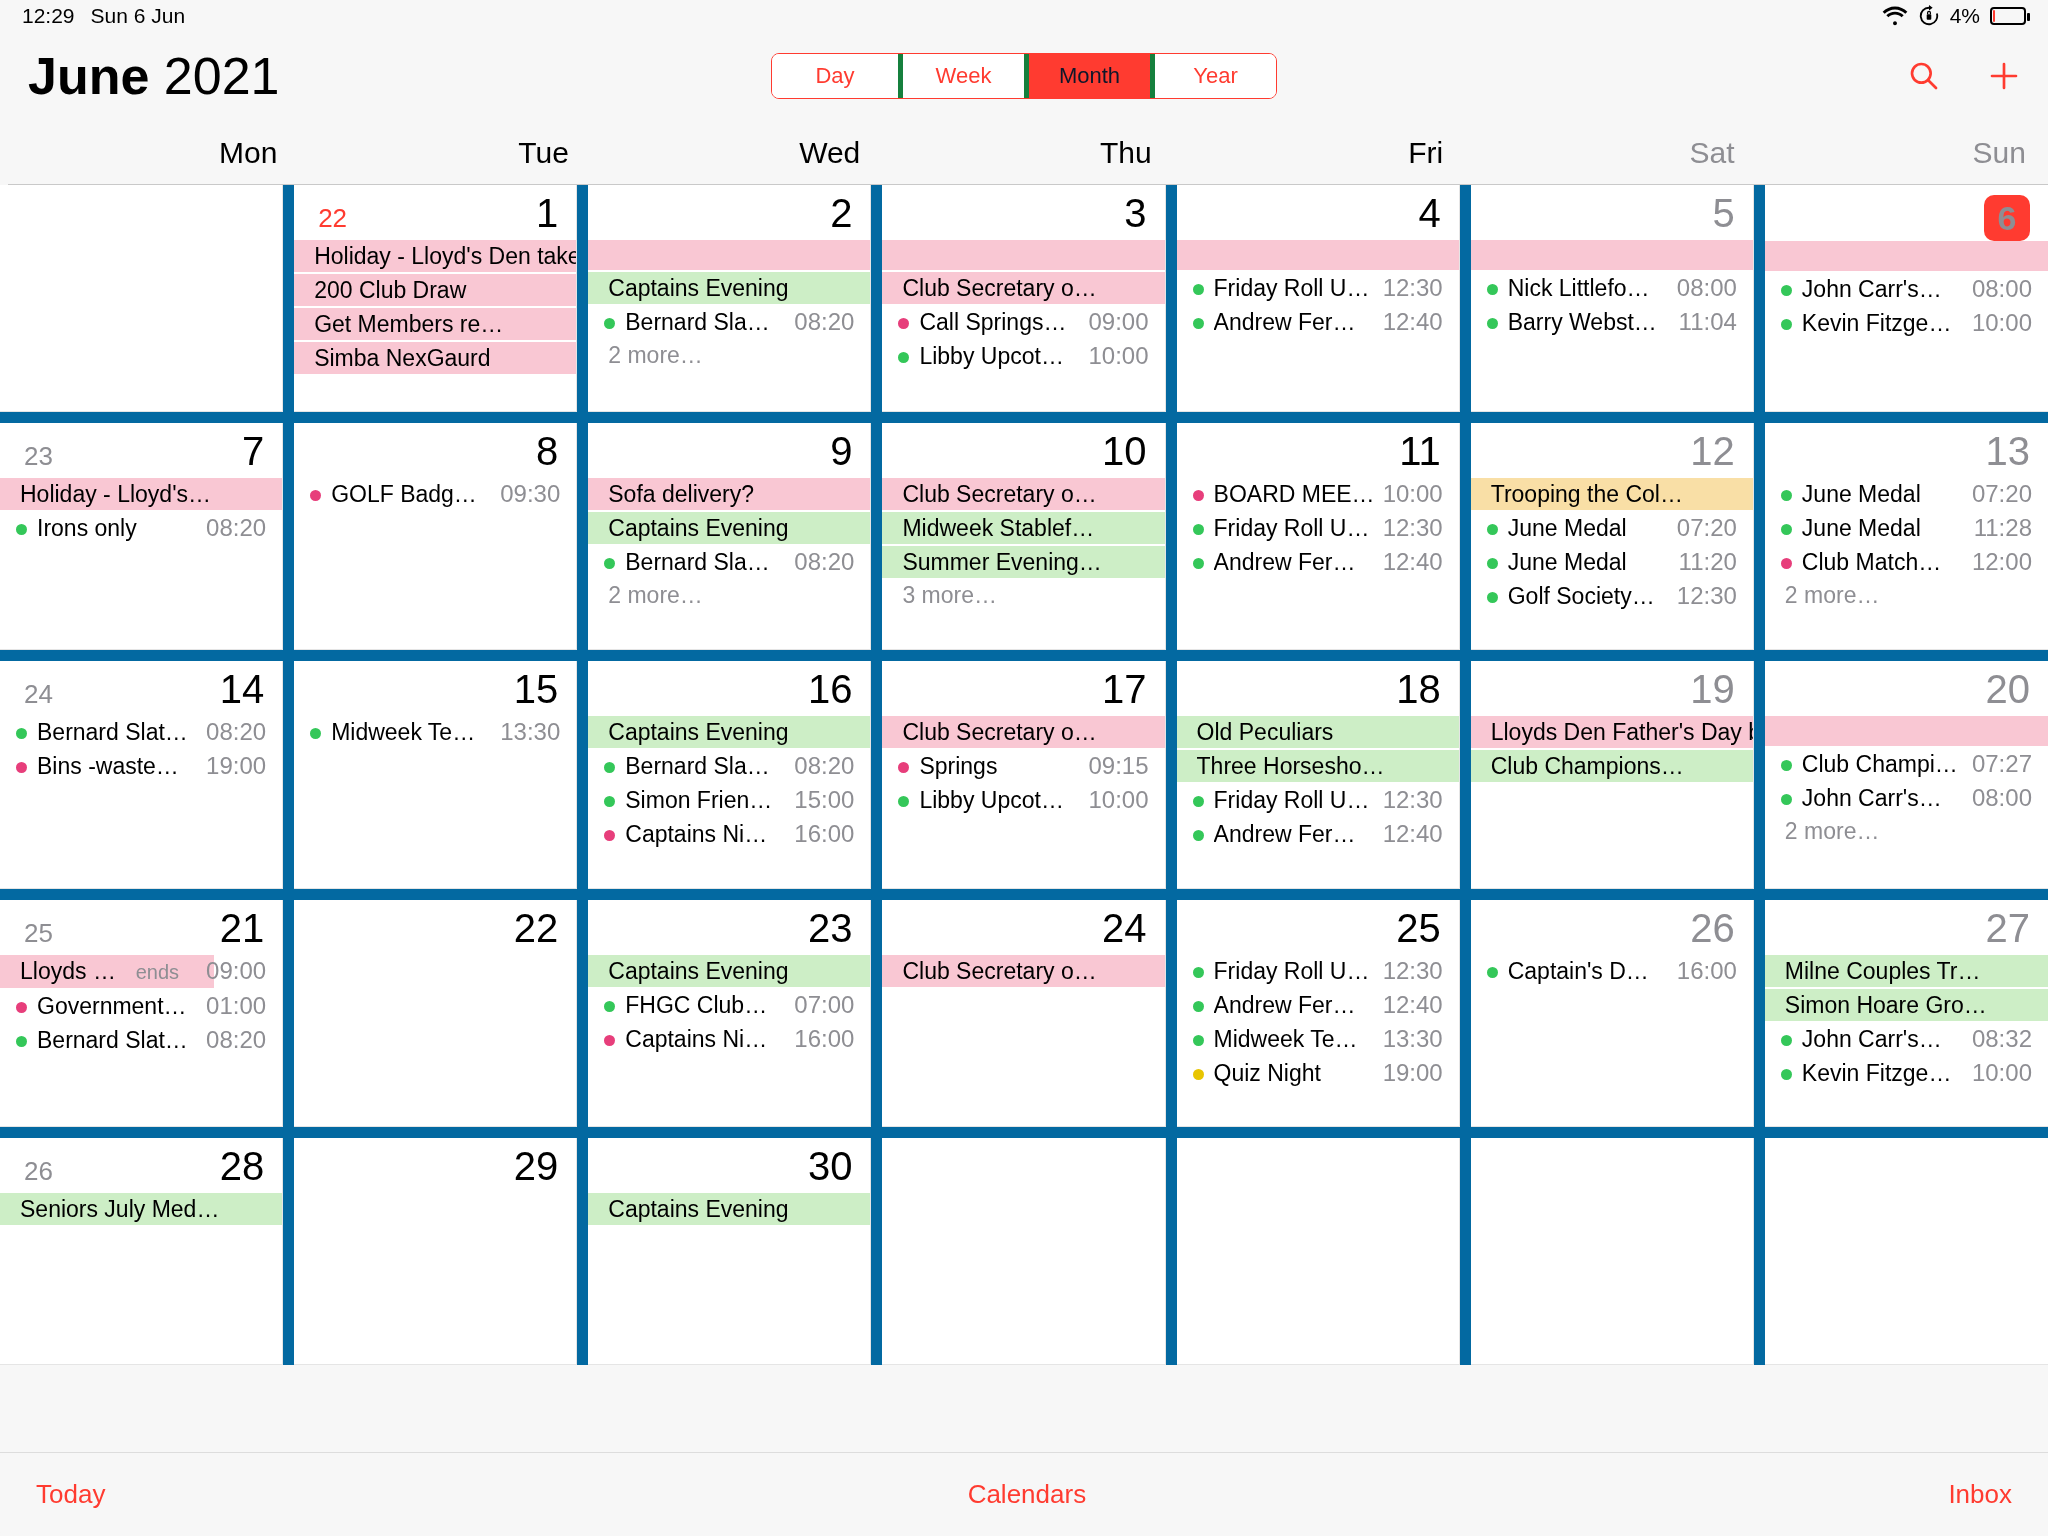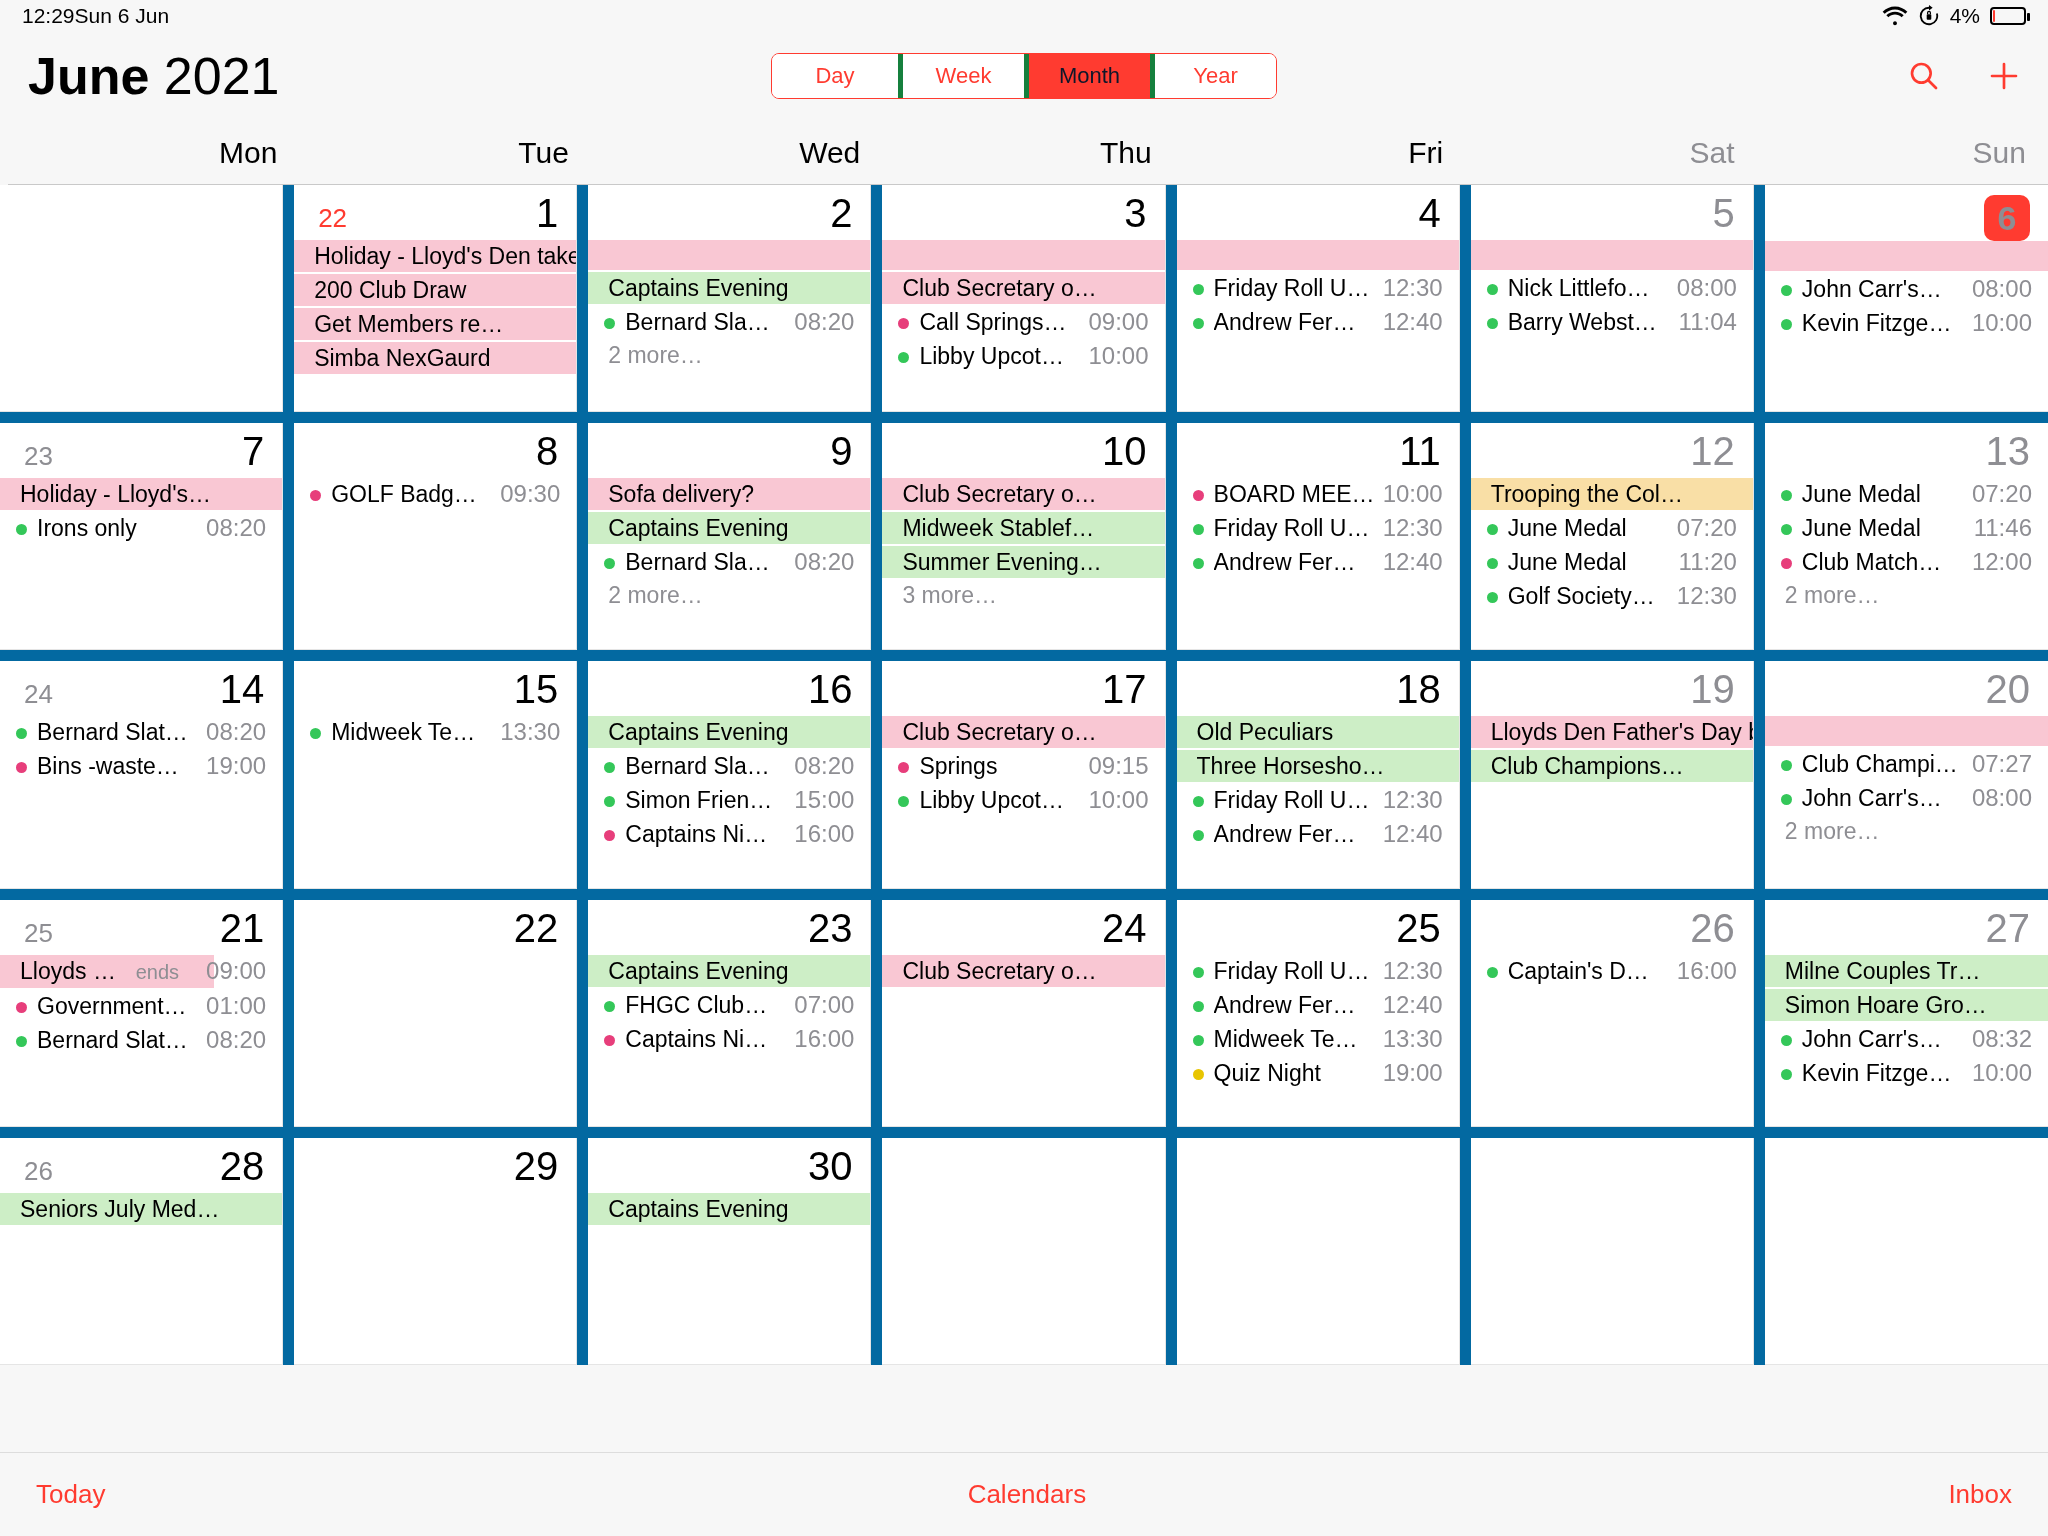--- a/index.html
+++ b/index.html
@@ -9,21 +9,21 @@
     font-family: -apple-system, "Helvetica Neue", Helvetica, Arial, sans-serif;
     background: #f7f7f7;
     overflow: hidden;
     color: #000;
   }
   
   .status-bar {
     display: flex; justify-content: space-between; align-items: center;
     padding: 4px 22px 0 22px; height: 28px; font-size: 21px; font-weight: 500;
   }
-  .status-left { display:flex; }
+  .status-left { display:flex; gap:16px; }
   .status-right { display:flex; gap:10px; align-items:center; }
   .battery-shell {
     width: 36px; height: 18px; border: 2px solid #000; border-radius: 4px;
     position: relative;
   }
   .battery-shell::after {
     content:""; position:absolute; right:-6px; top:4px; width:3px; height:8px;
     background:#000; border-radius:1px;
   }
   .battery-fill { position:absolute; left:1px; top:1px; bottom:1px; width:6%; background:#ff3b30; border-radius:2px; }
@@ -383,21 +383,21 @@
       </div>
       <div class="events">
         <div class="ev dot">
           <span class="dot-ic dot-green"></span>
           <span class="txt">June Medal</span>
           <span class="time">07:20</span>
         </div>
         <div class="ev dot">
           <span class="dot-ic dot-green"></span>
           <span class="txt">June Medal</span>
-          <span class="time">11:46</span>
+          <span class="time">11:28</span>
         </div>
         <div class="ev dot">
           <span class="dot-ic dot-pink"></span>
           <span class="txt">Club Match…</span>
           <span class="time">12:00</span>
         </div>
         <div class="more-link">2 more…</div>
       </div>
     </div>
     <div class="cell">

